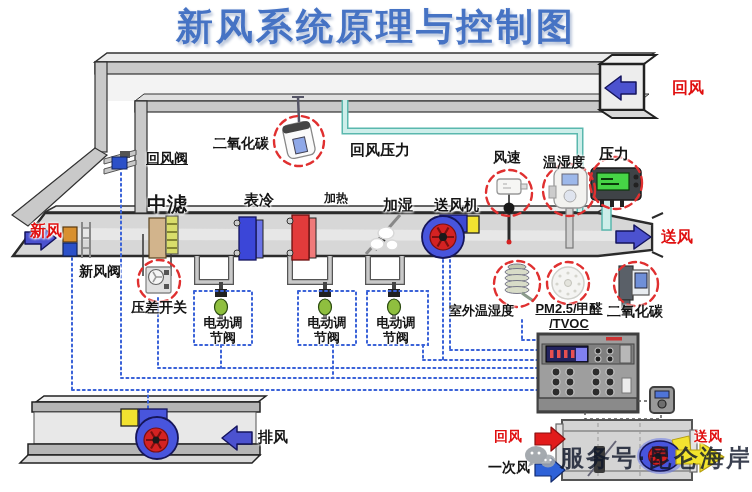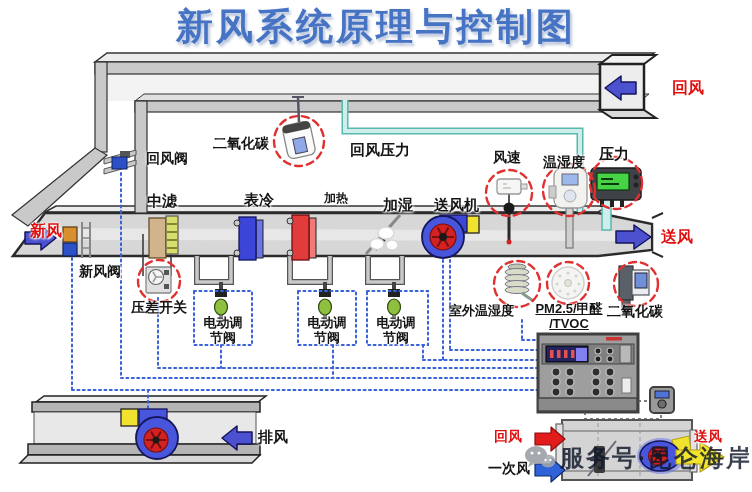--- a/index.html
+++ b/index.html
@@ -322,26 +322,26 @@
   </g>
 </svg>
 
   <div class="lbl title">新风系统原理与控制图</div>
 
   <div class="lbl red" style="left:30px;top:190px;font-size:16px;margin-top:32px;">新风</div>
   <div class="lbl red" style="left:672px;top:79px;font-size:16px;">回风</div>
   <div class="lbl red" style="left:661px;top:228px;font-size:16px;">送风</div>
   <div class="lbl" style="left:258px;top:429px;font-size:15px;">排风</div>
 
-  <div class="lbl" style="left:146px;top:151px;">回风阀</div>
+  <div class="lbl" style="left:146px;top:151px;text-decoration:underline;">回风阀</div>
   <div class="lbl" style="left:213px;top:136px;">二氧化碳</div>
   <div class="lbl" style="left:350px;top:142px;font-size:15px;">回风压力</div>
   <div class="lbl" style="left:79px;top:264px;">新风阀</div>
 
-  <div class="lbl" style="left:147px;top:193px;font-size:15px;">中滤</div>
+  <div class="lbl" style="left:147px;top:193px;font-size:20px;">中滤</div>
   <div class="lbl" style="left:244px;top:192px;font-size:15px;">表冷</div>
   <div class="lbl" style="left:296px;top:192px;font-size:12px;margin-left:28px;">加热</div>
   <div class="lbl" style="left:383px;top:197px;font-size:15px;">加湿</div>
   <div class="lbl" style="left:434px;top:197px;font-size:15px;">送风机</div>
   <div class="lbl" style="left:131px;top:300px;">压差开关</div>
 
   <div class="lbl ctr" style="left:193px;top:316px;width:60px;font-size:13px;">电动调
 节阀</div>
   <div class="lbl ctr" style="left:297px;top:316px;width:60px;font-size:13px;">电动调
 节阀</div>
@@ -350,21 +350,21 @@
 
   <div class="lbl" style="left:493px;top:150px;">风速</div>
   <div class="lbl" style="left:543px;top:155px;">温湿度</div>
   <div class="lbl" style="left:599px;top:146px;font-size:15px;">压力</div>
   <div class="lbl" style="left:449px;top:304px;font-size:13px;">室外温湿度</div>
   <div class="lbl ctr" style="left:534px;top:302px;width:70px;font-size:13px;text-decoration:underline;">PM2.5/甲醛
 /TVOC</div>
   <div class="lbl" style="left:607px;top:304px;">二氧化碳</div>
 
   <div class="lbl red" style="left:494px;top:429px;">回风</div>
-  <div class="lbl" style="left:488px;top:461px;">一次风</div>
+  <div class="lbl" style="left:488px;top:461px;font-family:Liberation Mono, monospace;">一次风</div>
   <div class="lbl red" style="left:694px;top:429px;">送风</div>
 
   <div class="wm">
     <svg width="32" height="26" viewBox="0 0 32 26">
       <ellipse cx="12" cy="10" rx="11" ry="9" fill="#8f959b" opacity="0.8"></ellipse>
       <circle cx="8" cy="8" r="1.5" fill="#fff"></circle>
         <circle cx="15" cy="8" r="1.5" fill="#fff"></circle>
       <path d="M6,17 l-2,5 l6,-3 z" fill="#8f959b" opacity="0.8"></path>
       <ellipse cx="24" cy="16" rx="7.5" ry="6.5" fill="#a2a8ae" opacity="0.85"></ellipse>
       <circle cx="21.5" cy="15" r="1.2" fill="#fff"></circle>

